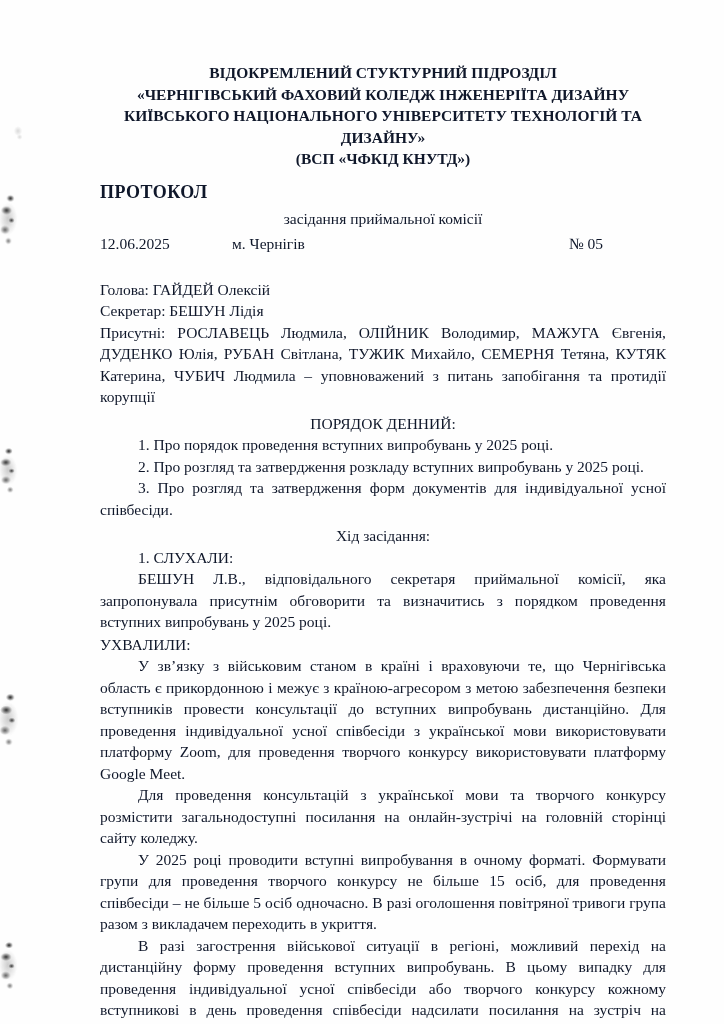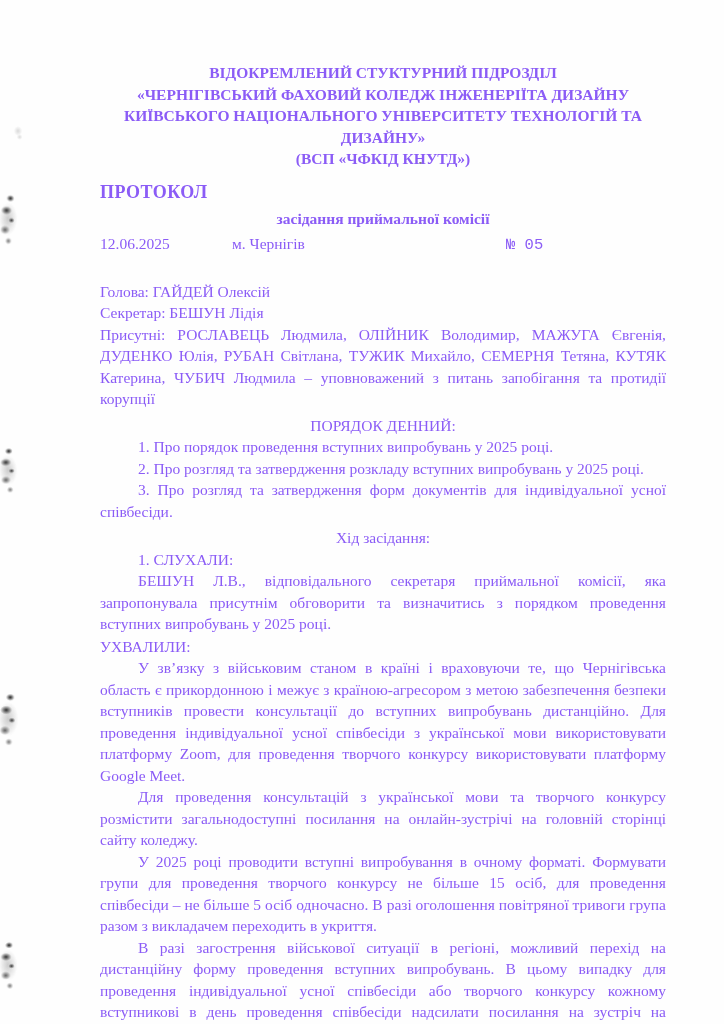--- a/index.html
+++ b/index.html
@@ -4,21 +4,21 @@
 <style>
   html, body { margin: 0; padding: 0; background: #e8e8e8; }
   .page {
     position: relative;
     width: 724px;
     height: 1024px;
     margin: 0 auto;
     background: #fefefe;
     overflow: hidden;
     font-family: "Liberation Serif", "DejaVu Serif", serif;
-    color: #8b5cf6;
+    color: #0f172a;
   }
   .content {
     position: absolute;
     left: 100px;
     top: 62px;
     width: 566px;
     font-size: 15.5px;
     line-height: 21.5px;
   }
   .org-line {
@@ -31,31 +31,31 @@
     margin: 10px 0 0 0;
     text-align: left;
     font-weight: bold;
     font-size: 18px;
     line-height: 24px;
     letter-spacing: 0.5px;
   }
   .subtitle {
     margin-top: 4px;
     text-align: center;
-    font-weight: bold;
+    font-weight: normal;
     font-size: 15.5px;
   }
   .meta {
     margin-top: 4px;
     display: flex;
     align-items: baseline;
   }
   .meta-date { width: 160px; }
   .meta-place { flex: 1; text-align: left; transform: translateX(-28px); }
-  .meta-number { width: 160px; text-align: left; font-family: Liberation Mono, monospace; }
+  .meta-number { width: 160px; text-align: center; }
   p { margin: 0; }
   .officials { margin-top: 24px; }
   .just { text-align: justify; }
   .indent { text-indent: 38px; }
   .center-heading {
     text-align: center;
     margin-top: 5px;
   }
   .agenda-block { margin-top: 0; }
   .resolved-label { margin-top: 1px; }

